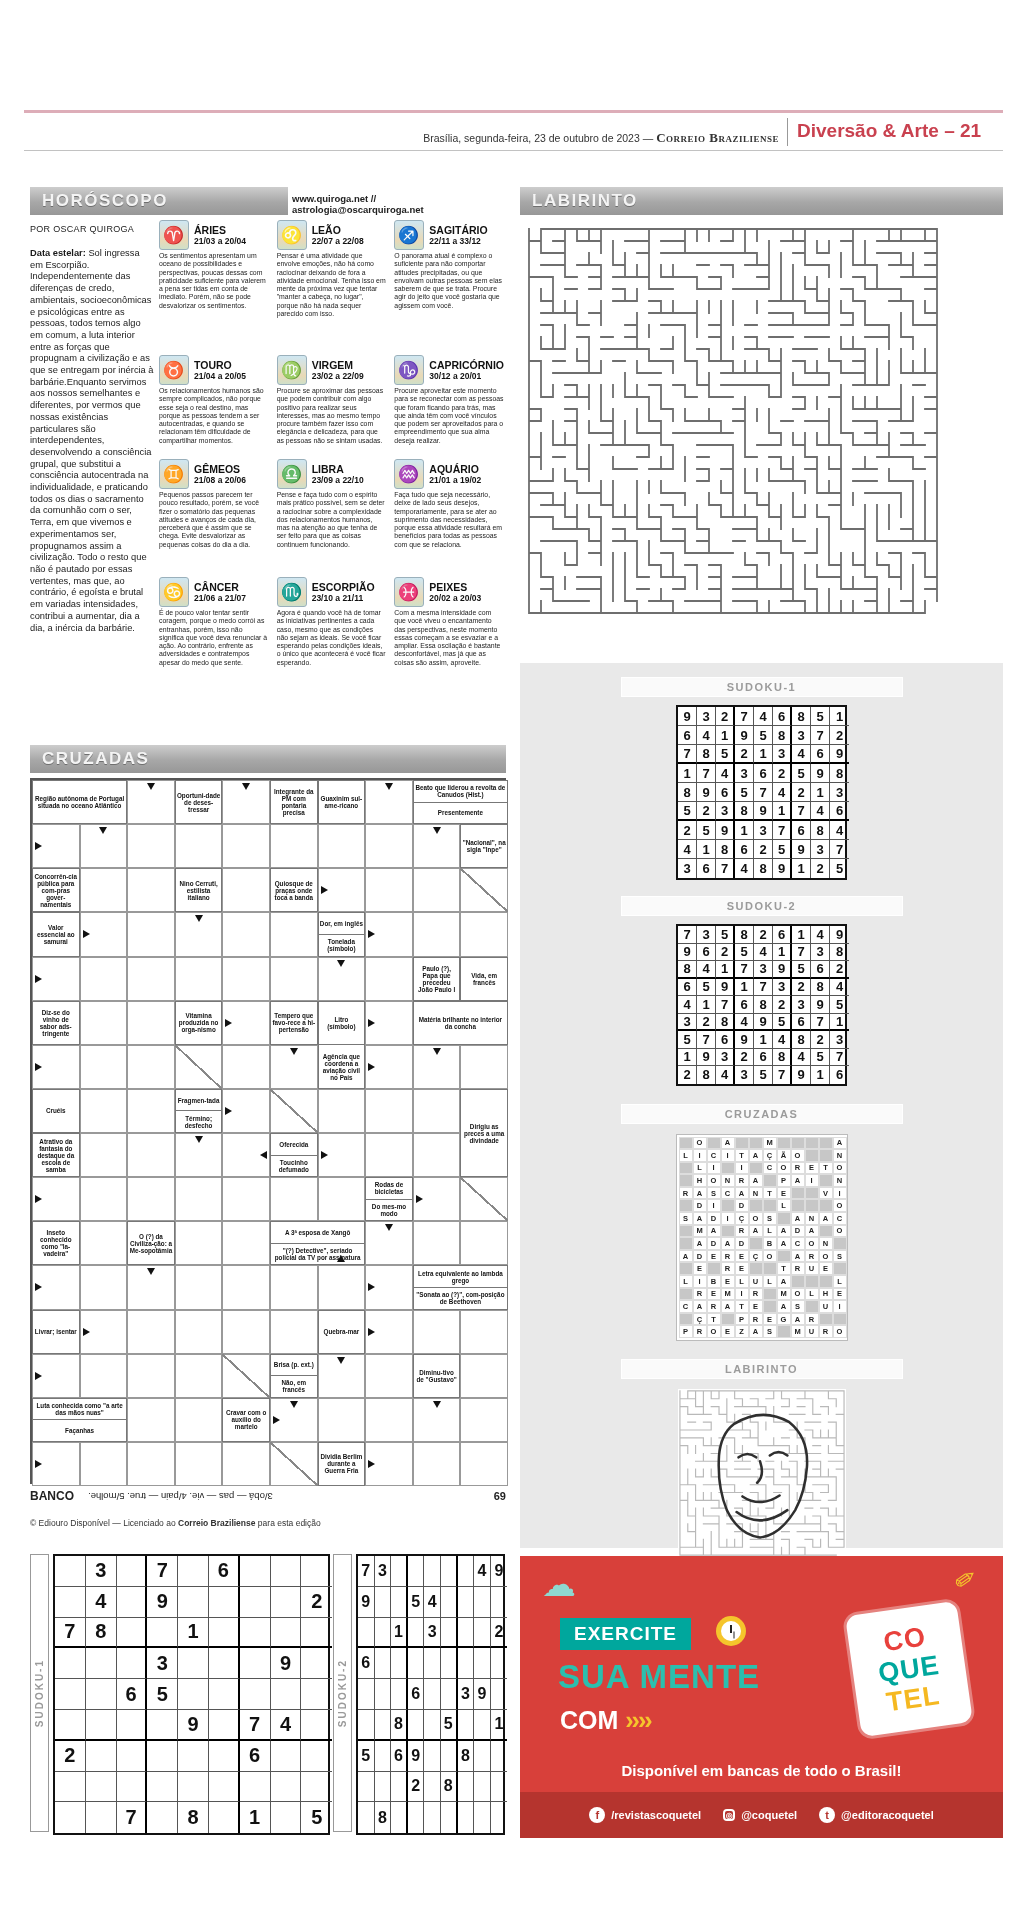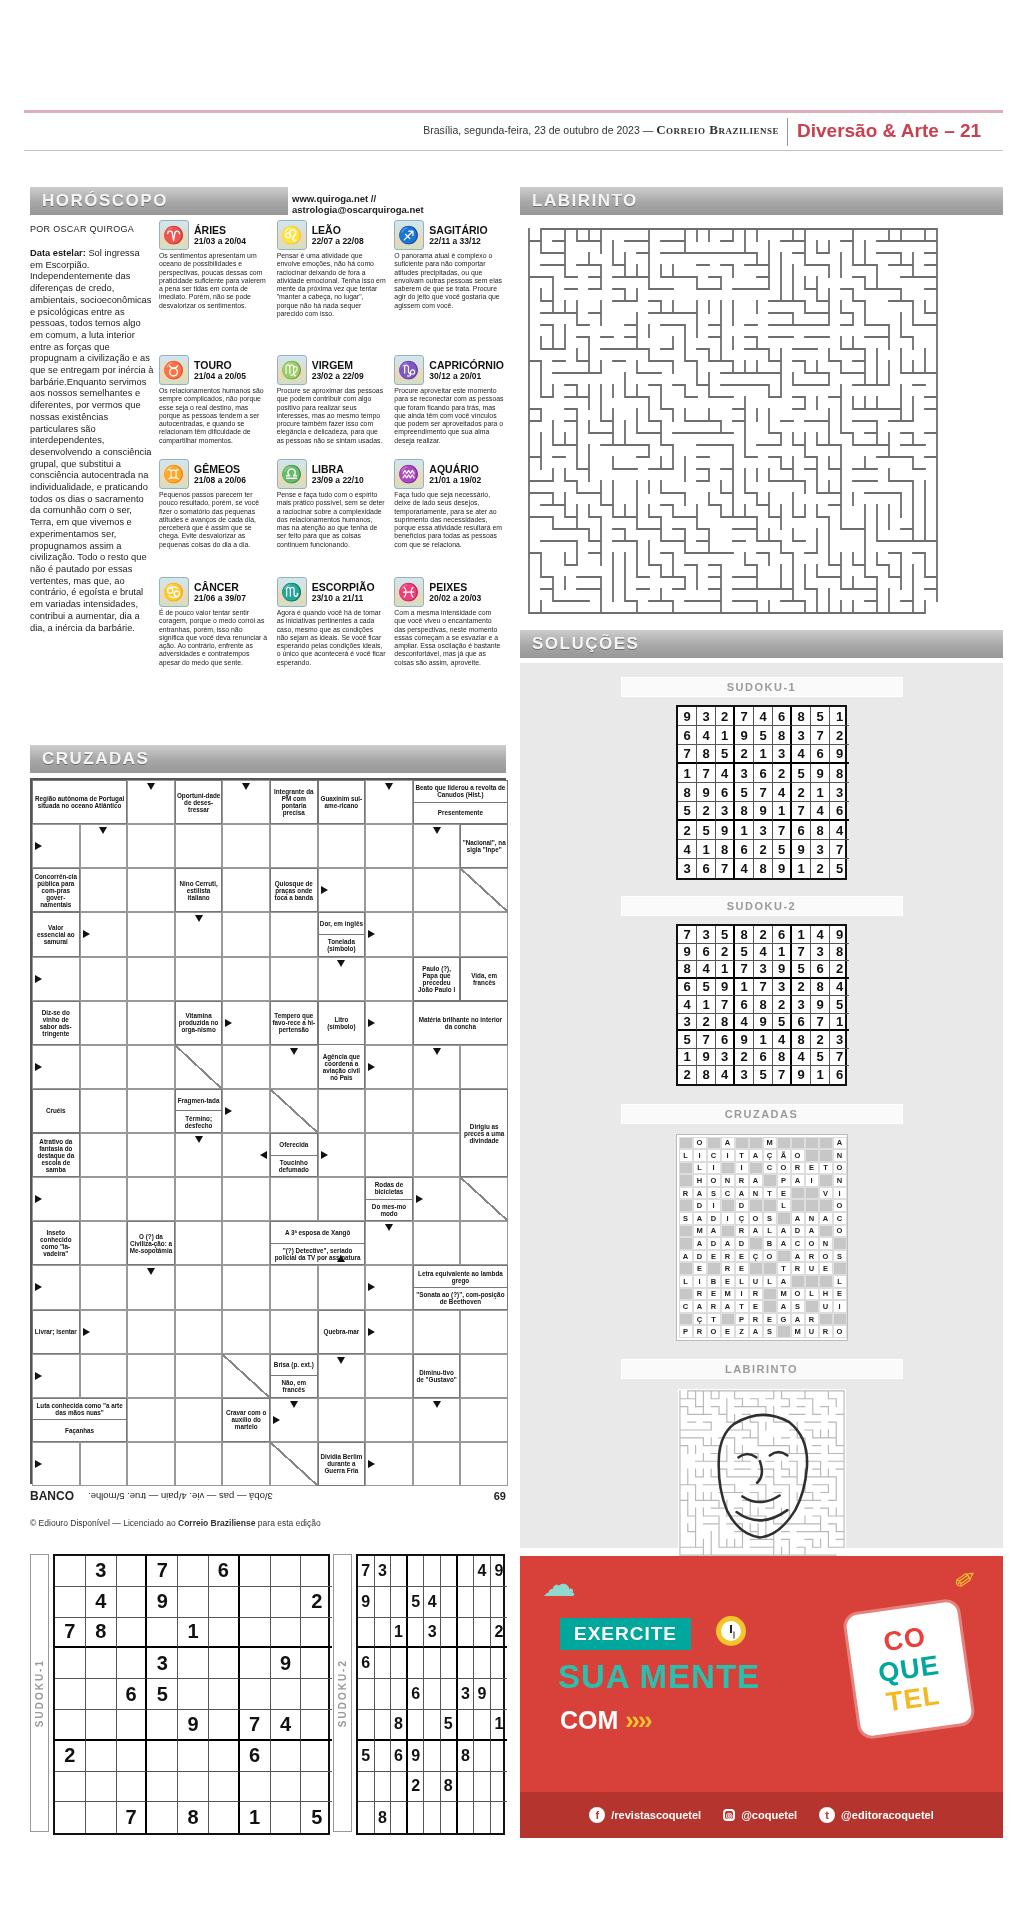--- a/index.html
+++ b/index.html
@@ -2,21 +2,21 @@
 <html><head>
 <meta charset="utf-8">
 <style>
   html,body{margin:0;padding:0;background:#fff;}
   .page{position:relative;width:1011px;height:1914px;background:#fff;overflow:hidden;
         font-family:"Liberation Sans",sans-serif;color:#222;}
   [data-interactable]{box-sizing:border-box;}
   
   .rule-pink{position:absolute;left:24px;right:8px;top:110px;height:3px;background:#ddadb8;}
   .rule-gray{position:absolute;left:24px;right:8px;top:150px;height:1px;background:#c2c2c2;}
-  .mast{position:absolute;left:24px;top:122px;width:755px;text-align:right;font-size:10.5px;color:#333;}
+  .mast{position:absolute;left:24px;top:130px;width:755px;text-align:right;font-size:10.5px;color:#333;}
   .mast .paper{font-family:"Liberation Serif",serif;font-weight:bold;font-variant:small-caps;font-size:13px;letter-spacing:.5px;}
   .mast-div{position:absolute;left:787px;top:118px;width:1px;height:28px;background:#999;}
   .section-name{position:absolute;left:797px;top:120px;width:206px;font-weight:bold;font-size:19px;color:#c9414f;}
   
   .bar{position:absolute;height:28px;background:linear-gradient(180deg,#cdcdcd,#a7a7a7 55%,#979797);
        display:flex;align-items:center;padding:0 12px;}
   .bar .t{font-weight:bold;font-size:17px;letter-spacing:1.5px;color:#f4f4f4;
           text-shadow:0 1px 0 #6e6e6e,0 -1px 0 #bdbdbd;}
   
   .horo-url{position:absolute;left:292px;top:193px;width:215px;font-weight:bold;font-size:9.5px;color:#222;}
@@ -208,21 +208,21 @@
             <div class="sign-dates" data-interactable="false">21/01 a 19/02</div>
           </div>
         </div>
         <div class="sign-text" data-interactable="false">Faça tudo que seja necessário, deixe de lado seus desejos, temporariamente, para se ater ao suprimento das necessidades, porque essa atividade resultará em benefícios para todas as pessoas com que se relaciona.</div>
       </div>
       <div class="sign" data-interactable="false">
         <div class="sign-hd" data-interactable="false">
           <div class="sign-icon" data-interactable="false">♋</div>
           <div data-interactable="false">
             <div class="sign-name" data-interactable="false">CÂNCER</div>
-            <div class="sign-dates" data-interactable="false">21/06 a 39/07</div>
+            <div class="sign-dates" data-interactable="false">21/06 a 21/07</div>
           </div>
         </div>
         <div class="sign-text" data-interactable="false">É de pouco valor tentar sentir coragem, porque o medo corrói as entranhas, porém, isso não significa que você deva renunciar à ação. Ao contrário, enfrente as adversidades e contratempos apesar do medo que sente.</div>
       </div>
       <div class="sign" data-interactable="false">
         <div class="sign-hd" data-interactable="false">
           <div class="sign-icon" data-interactable="false">♏</div>
           <div data-interactable="false">
             <div class="sign-name" data-interactable="false">ESCORPIÃO</div>
             <div class="sign-dates" data-interactable="false">23/10 a 21/11</div>
@@ -651,23 +651,20 @@
         <div class="cw-ar r" data-interactable="false"></div>
       </div>
     </div>
   <div class="banco" data-interactable="false">
     <span class="lbl" data-interactable="false">BANCO</span>
     <span class="bank" data-interactable="false">3/obá — pas — vie. 4/pain — true. 5/molhe.</span>
     <span class="pg" data-interactable="false">69</span>
   </div>
   <div class="copyright" data-interactable="false"><span data-interactable="false">© Ediouro Disponível — Licenciado ao </span><b data-interactable="false">Correio Braziliense</b><span data-interactable="false"> para esta edição</span></div>
 
-  <div class="bar" style="left:520px;top:630px;width:483px;" data-interactable="false">
-    <span class="t" data-interactable="false">SOLUÇÕES</span>
-  </div>
   <div class="sol-panel" data-interactable="false">
     <div class="solhd" style="margin-top:14px;" data-interactable="false">SUDOKU-1</div>
     <div class="sgrid" id="sol1" data-interactable="false" style="grid-template-columns: repeat(9, 19px); grid-template-rows: repeat(9, 19px); width: 171px;">
         <div class="sd-cell" data-interactable="false" style="font-size: 13px;">9</div>
         <div class="sd-cell" data-interactable="false" style="font-size: 13px;">3</div>
         <div class="sd-cell br" data-interactable="false" style="font-size: 13px;">2</div>
         <div class="sd-cell" data-interactable="false" style="font-size: 13px;">7</div>
         <div class="sd-cell" data-interactable="false" style="font-size: 13px;">4</div>
         <div class="sd-cell br" data-interactable="false" style="font-size: 13px;">6</div>
         <div class="sd-cell" data-interactable="false" style="font-size: 13px;">8</div>
@@ -1210,20 +1207,21 @@
     <span class="pencil" data-interactable="false">✏</span>
     <div class="exercite" data-interactable="false">EXERCITE</div>
     <div class="clock" data-interactable="false"></div>
     <div class="suamente" data-interactable="false">SUA MENTE</div>
     <div class="comrow" data-interactable="false"><span data-interactable="false">COM</span> <span class="chev" data-interactable="false">››››</span></div>
     <div class="logo" data-interactable="false">
       <div class="l1" data-interactable="false">CO</div>
       <div class="l2" data-interactable="false">QUE</div>
       <div class="l3" data-interactable="false">TEL</div>
     </div>
+    <div class="tagline" data-interactable="false">Disponível em bancas de todo o Brasil!</div>
     <div class="socialband" data-interactable="false">
       <span class="soc" data-interactable="false">
           <span class="ic" data-interactable="false">f</span>
           <span data-interactable="false">/revistascoquetel</span>
         </span>
       <span class="soc" data-interactable="false">
           <span class="ic sq" data-interactable="false">◎</span>
           <span data-interactable="false">@coquetel</span>
         </span>
       <span class="soc" data-interactable="false">

